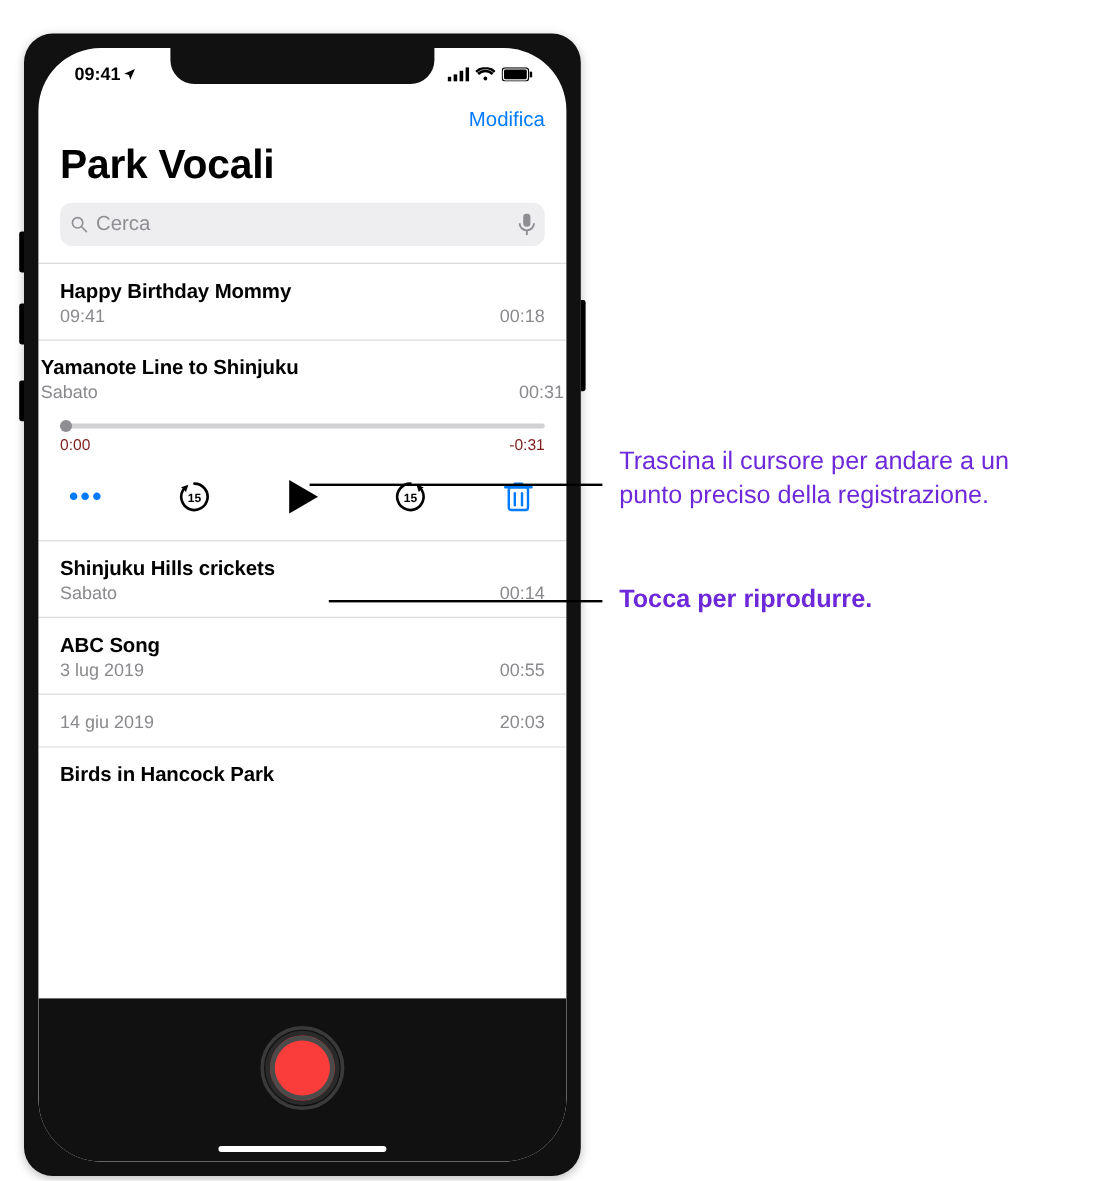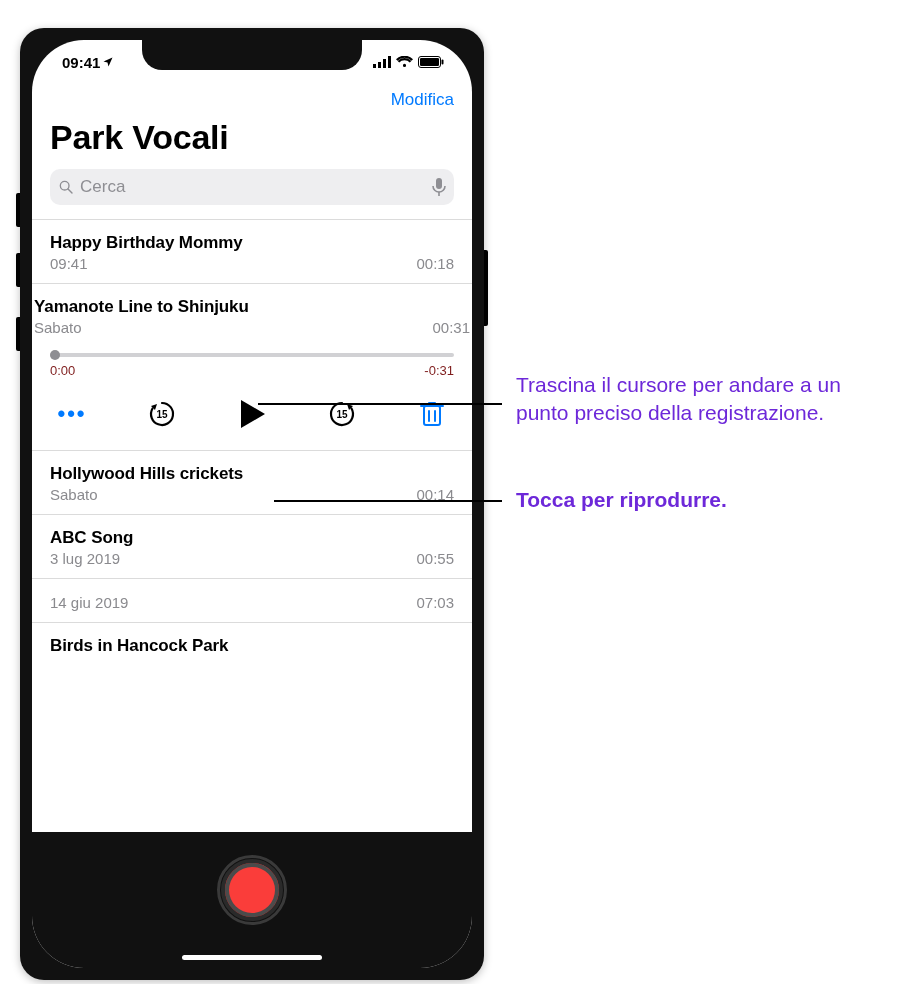--- a/index.html
+++ b/index.html
@@ -306,39 +306,39 @@
             <rect x="4" y="6" width="16" height="19" rx="2" stroke="#007aff" stroke-width="2" fill="none"></rect>
             <line x1="1" y1="6" x2="23" y2="6" stroke="#007aff" stroke-width="2" stroke-linecap="round"></line>
             <line x1="9" y1="3" x2="15" y2="3" stroke="#007aff" stroke-width="2" stroke-linecap="round"></line>
             <line x1="9" y1="11" x2="9" y2="21" stroke="#007aff" stroke-width="2" stroke-linecap="round"></line>
             <line x1="15" y1="11" x2="15" y2="21" stroke="#007aff" stroke-width="2" stroke-linecap="round"></line>
           </svg>
         </div>
       </div>
 
       <div class="item">
-        <div class="item-title">Hollywood Hills crickets</div>
+        <div class="item-title">Shinjuku Hills crickets</div>
         <div class="item-sub">
           <span>Sabato</span>
           <span>00:14</span>
         </div>
       </div>
 
       <div class="item">
         <div class="item-title">ABC Song</div>
         <div class="item-sub">
           <span>3 lug 2019</span>
           <span>00:55</span>
         </div>
       </div>
 
       <div class="item">
         <div class="item-sub">
           <span>14 giu 2019</span>
-          <span>07:03</span>
+          <span>20:03</span>
         </div>
       </div>
 
       <div class="item" style="border-bottom:none; padding-bottom:4px;">
         <div class="item-title">Birds in Hancock Park</div>
       </div>
 
     </div>
 
     <div class="record-tray">

